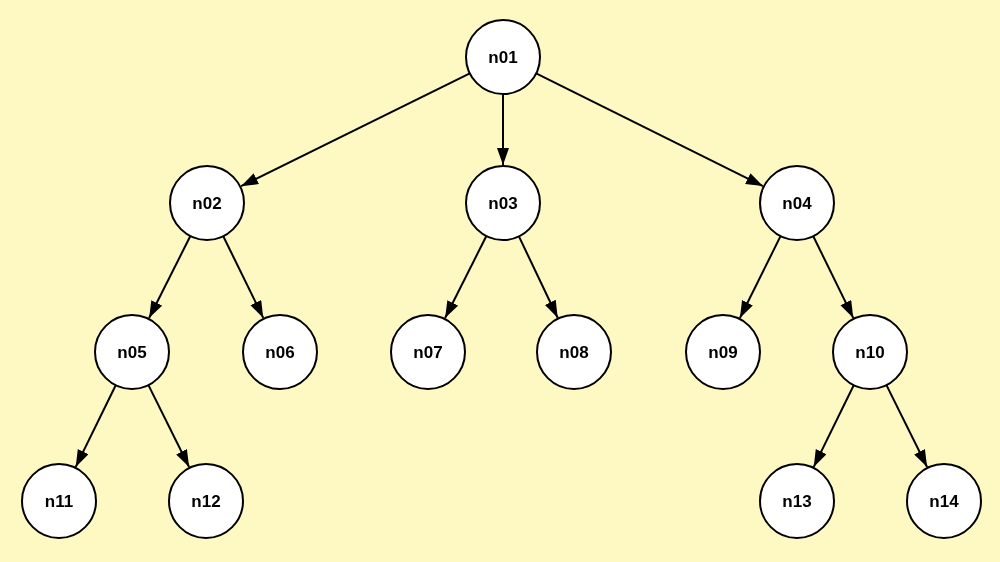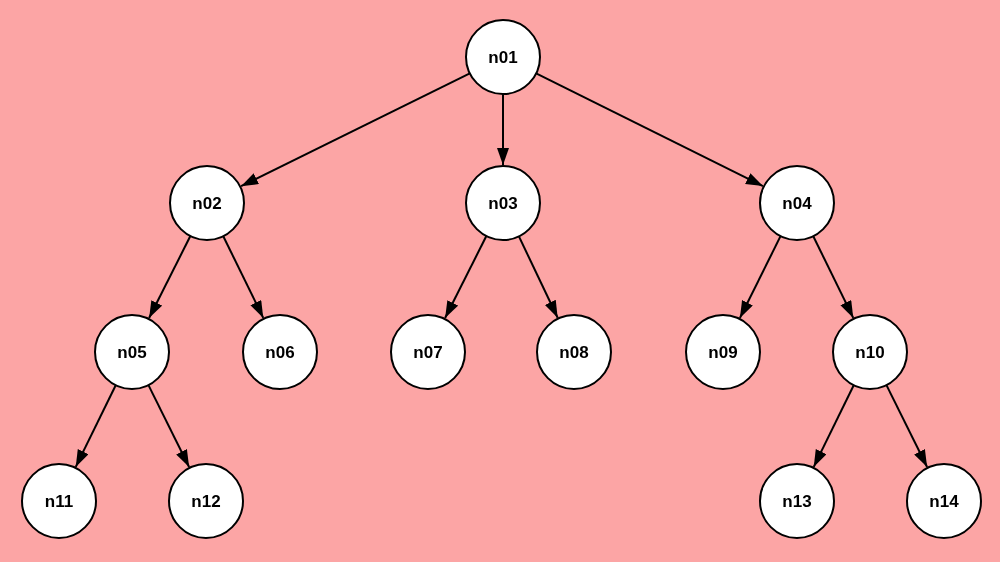--- a/index.html
+++ b/index.html
@@ -4,21 +4,21 @@
 <style>
   html, body {
     margin: 0;
     padding: 0;
     background: #ffffff;
   }
   .stage {
     position: relative;
     width: 1000px;
     height: 562px;
-    background: #fca5a5;
+    background: #fef9c3;
     overflow: hidden;
   }
   svg {
     display: block;
   }
   .node-label {
     font-family: "Liberation Sans", "DejaVu Sans", sans-serif;
     font-size: 17px;
     font-weight: bold;
   }

